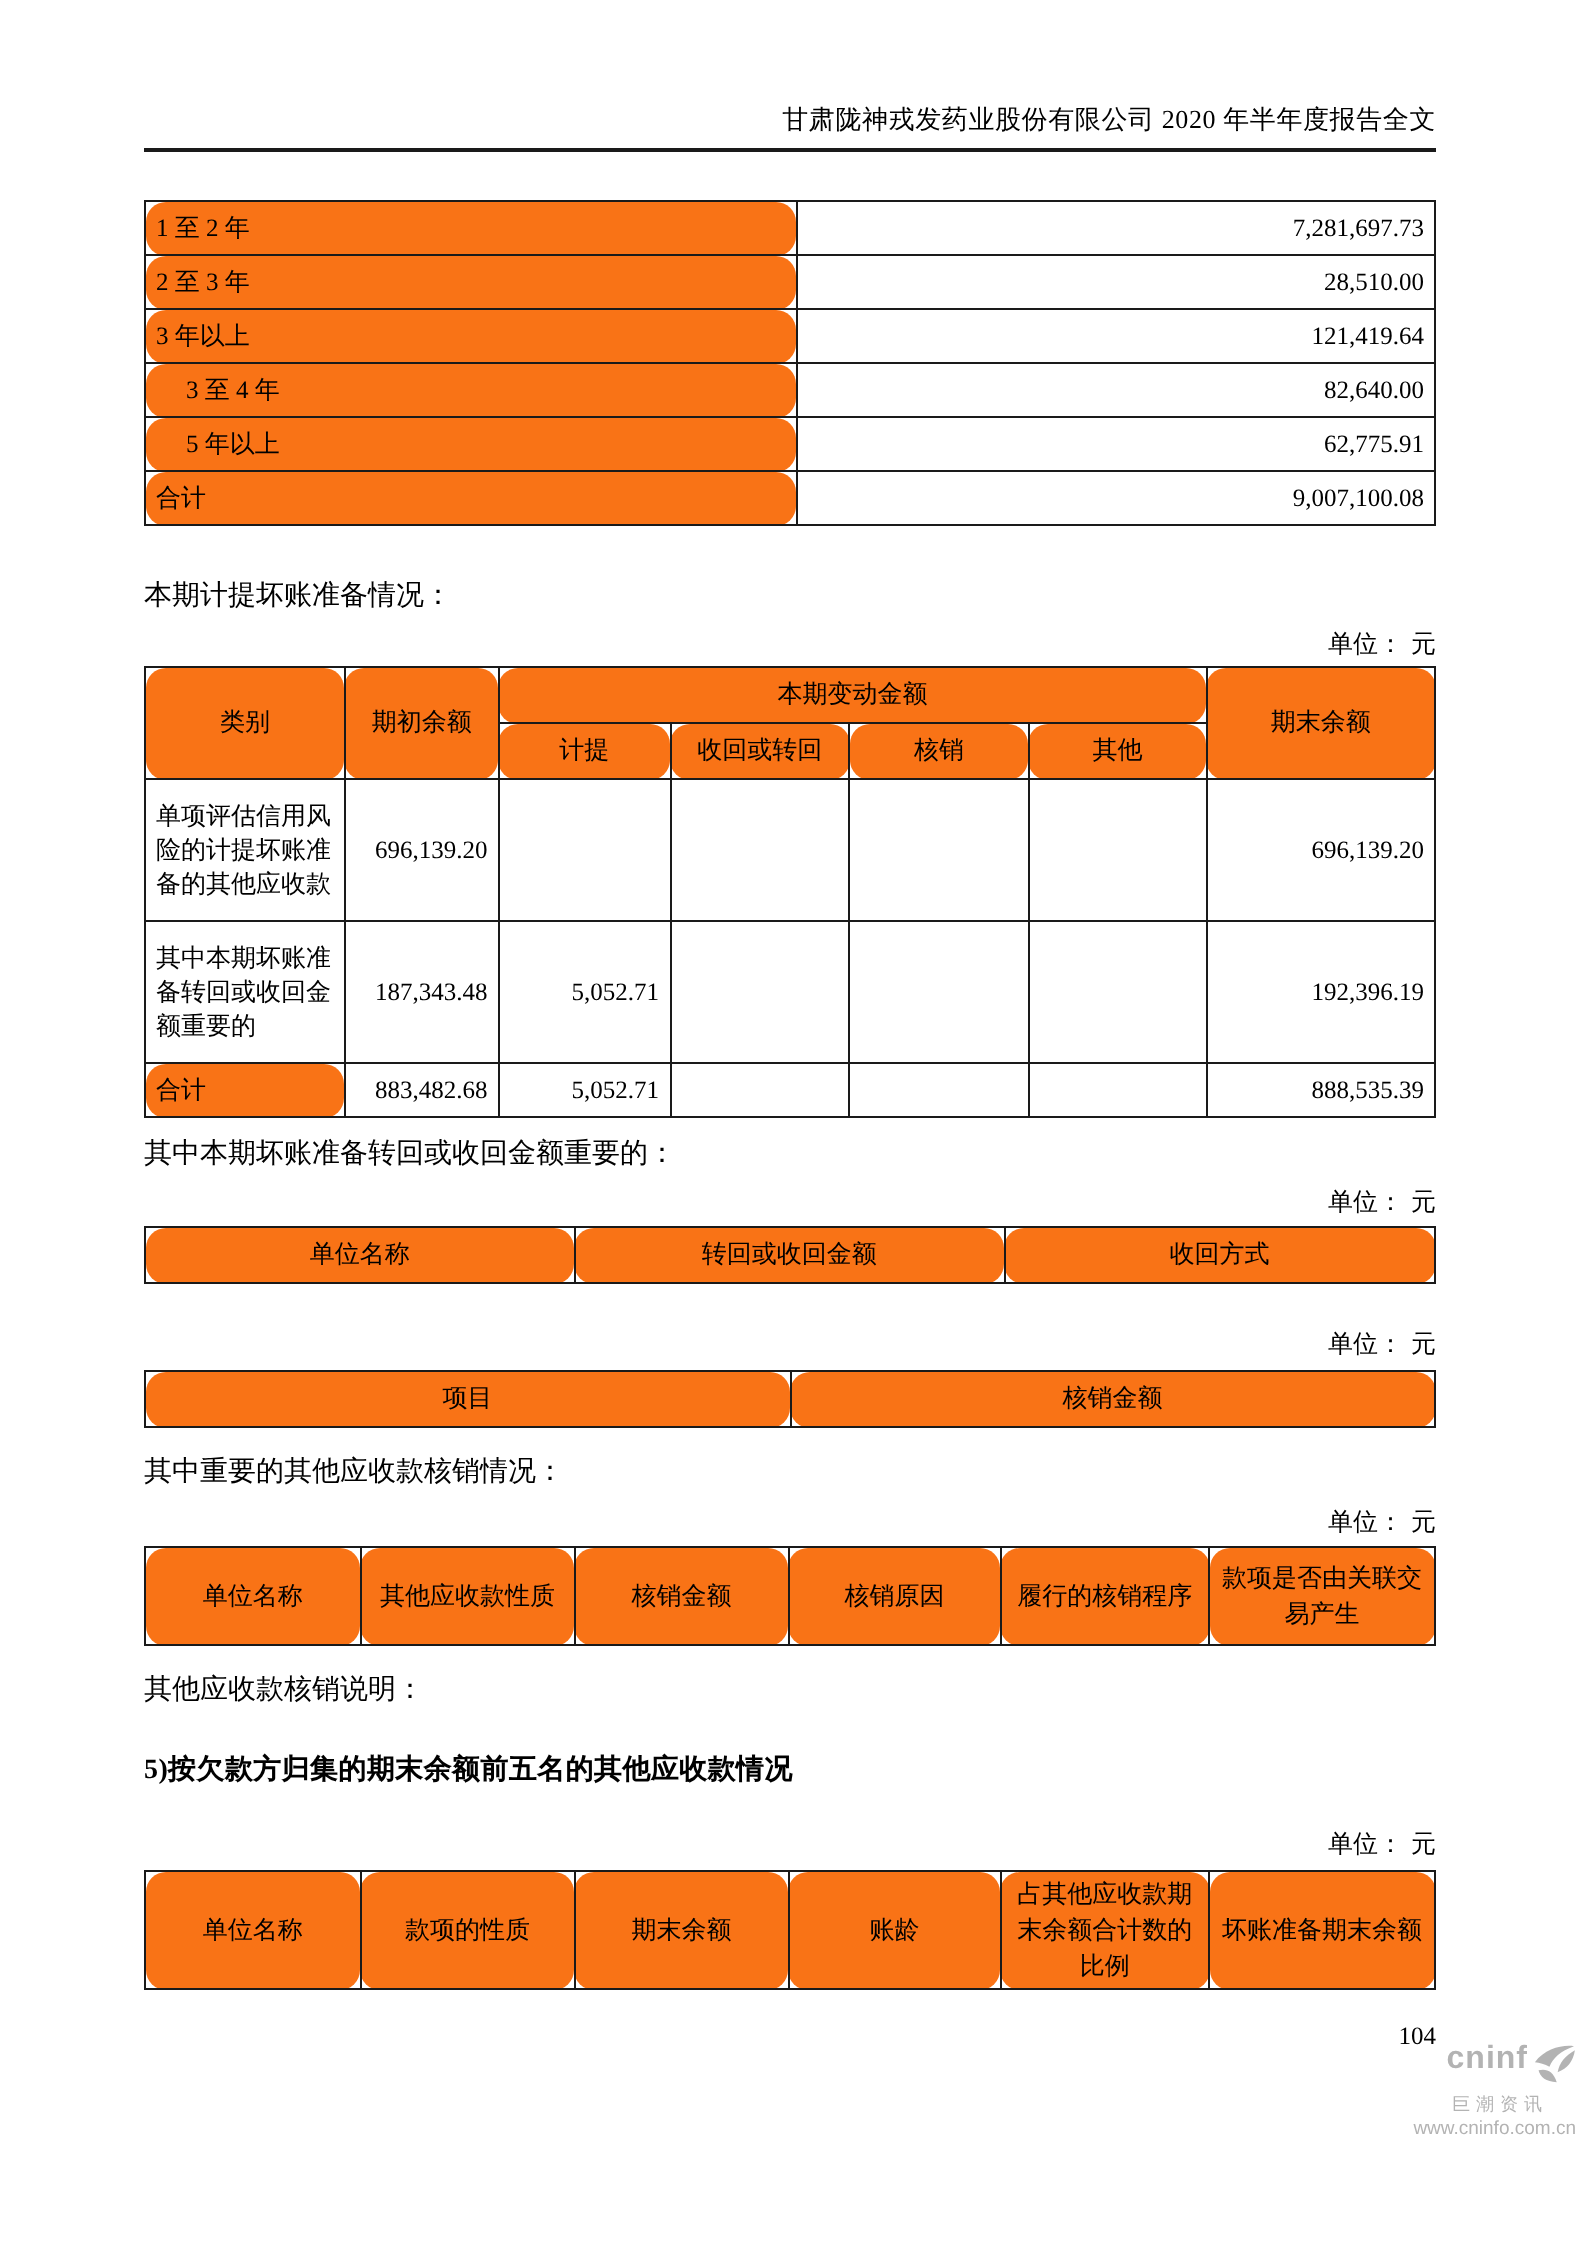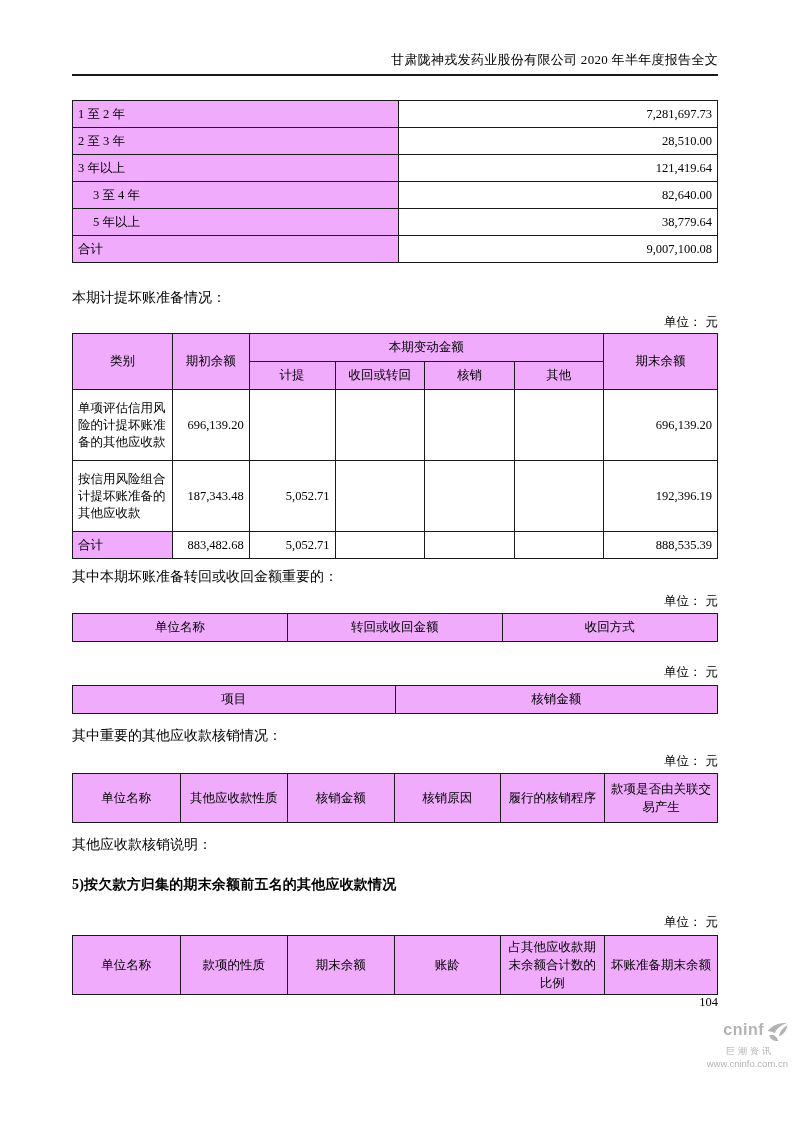--- a/index.html
+++ b/index.html
@@ -6,21 +6,21 @@
   body{
     width:793px;height:1122px;position:relative;background:#ffffff;color:#000;
     font-family:"Liberation Serif","DejaVu Serif",serif;
     overflow:hidden;
   }
   .content{width:646px;margin-left:72px;}
   .doc-header{padding-top:51px;text-align:right;font-size:13px;letter-spacing:.3px;}
   .header-rule{border-bottom:2px solid #1a1a1a;margin-top:5px;}
   table{border-collapse:collapse;width:100%;font-size:12.5px;table-layout:fixed;}
   td,th{border:1px solid #1a1a1a;font-weight:normal;padding:2px 5px;vertical-align:middle;word-break:break-all;}
-  .shade{background:#f0abfc;}
+  .shade{background:#f97316;border-radius:10px;}
   .num{text-align:right;}
   .ctr{text-align:center;}
   .lft{text-align:left;}
   
   .aging-table{margin-top:24px;}
   .aging-table td{height:22px;}
   .aging-table .indent{padding-left:20px;}
   
   .sec-heading{font-size:14px;font-weight:bold;margin:0;letter-spacing:.2px;}
   .s3-heading{margin-top:22px;}
@@ -28,21 +28,21 @@
   .unit-row{display:flex;justify-content:flex-end;gap:4px;font-size:12.5px;}
   
   .provision-table{margin-top:2px;}
   .provision-table th{height:23px;}
   .provision-table td.cat{line-height:17px;padding:4px 5px;margin-top:20px;}
   .provision-table tr.body-row td{height:62px;}
   .provision-table tr.total-row td{height:22px;}
   
   .hdr28 th{height:23px;}
   .hdr2line th{height:44px;line-height:18px;}
-  .page-number{text-align:right;font-size:12.5px;}
+  .page-number{margin-top:16px;text-align:right;font-size:12.5px;}
   
   .logo{position:absolute;top:1022px;right:5px;width:100px;color:#b3b3b3;text-align:right;
         font-family:"Liberation Sans","DejaVu Sans",sans-serif;}
   .logo-top{display:flex;justify-content:flex-end;align-items:flex-start;gap:2px;}
   .logo-text{font-weight:bold;font-size:16px;letter-spacing:.5px;line-height:16px;}
   .logo-sub{font-size:9px;letter-spacing:3px;line-height:10px;margin-right:14px;}
   .logo-url{font-size:9.5px;line-height:12px;margin-top:2px;}
 </style>
 </head>
 <body>
@@ -69,21 +69,21 @@
       <tr>
         <td class="shade lft">3 年以上</td>
         <td class="num">121,419.64</td>
       </tr>
       <tr>
         <td class="shade lft indent">3 至 4 年</td>
         <td class="num">82,640.00</td>
       </tr>
       <tr>
         <td class="shade lft indent">5 年以上</td>
-        <td class="num">38,779.64</td>
+        <td class="num">62,775.91</td>
       </tr>
       <tr>
         <td class="shade lft">合计</td>
         <td class="num">9,007,100.08</td>
       </tr>
     </tbody>
   </table>
 
   <div class="note" style="margin-top:26px;">本期计提坏账准备情况：</div>
   <div class="unit-row" style="margin-top:7px;">
@@ -117,21 +117,21 @@
       <tr class="body-row">
         <td class="cat lft">单项评估信用风险的计提坏账准备的其他应收款</td>
         <td class="num">696,139.20</td>
         <td class="num"></td>
         <td class="num"></td>
         <td class="num"></td>
         <td class="num"></td>
         <td class="num">696,139.20</td>
       </tr>
       <tr class="body-row">
-        <td class="cat lft">按信用风险组合计提坏账准备的其他应收款</td>
+        <td class="cat lft">其中本期坏账准备转回或收回金额重要的</td>
         <td class="num">187,343.48</td>
         <td class="num">5,052.71</td>
         <td class="num"></td>
         <td class="num"></td>
         <td class="num"></td>
         <td class="num">192,396.19</td>
       </tr>
       <tr class="total-row">
         <td class="shade lft">合计</td>
         <td class="num">883,482.68</td>

